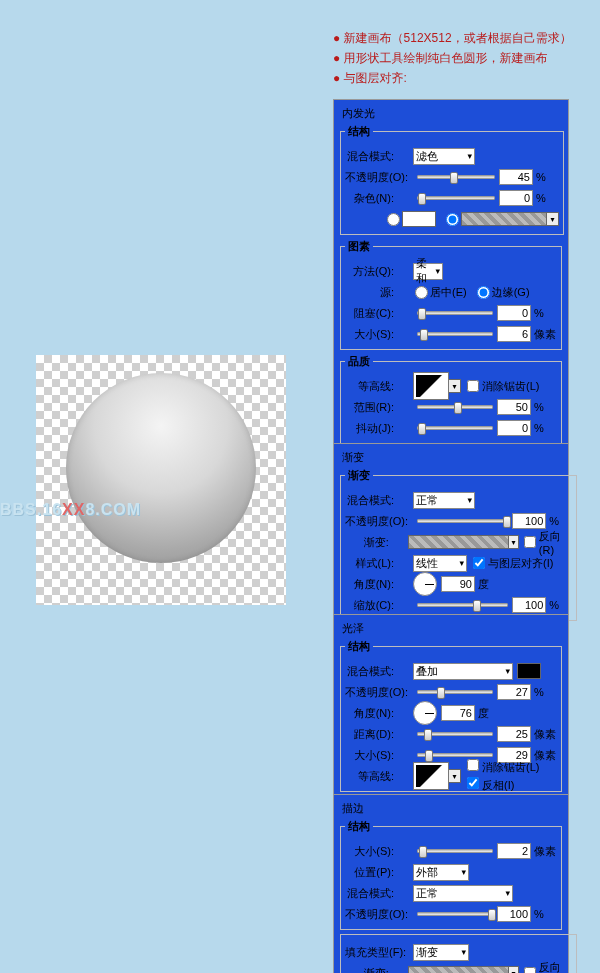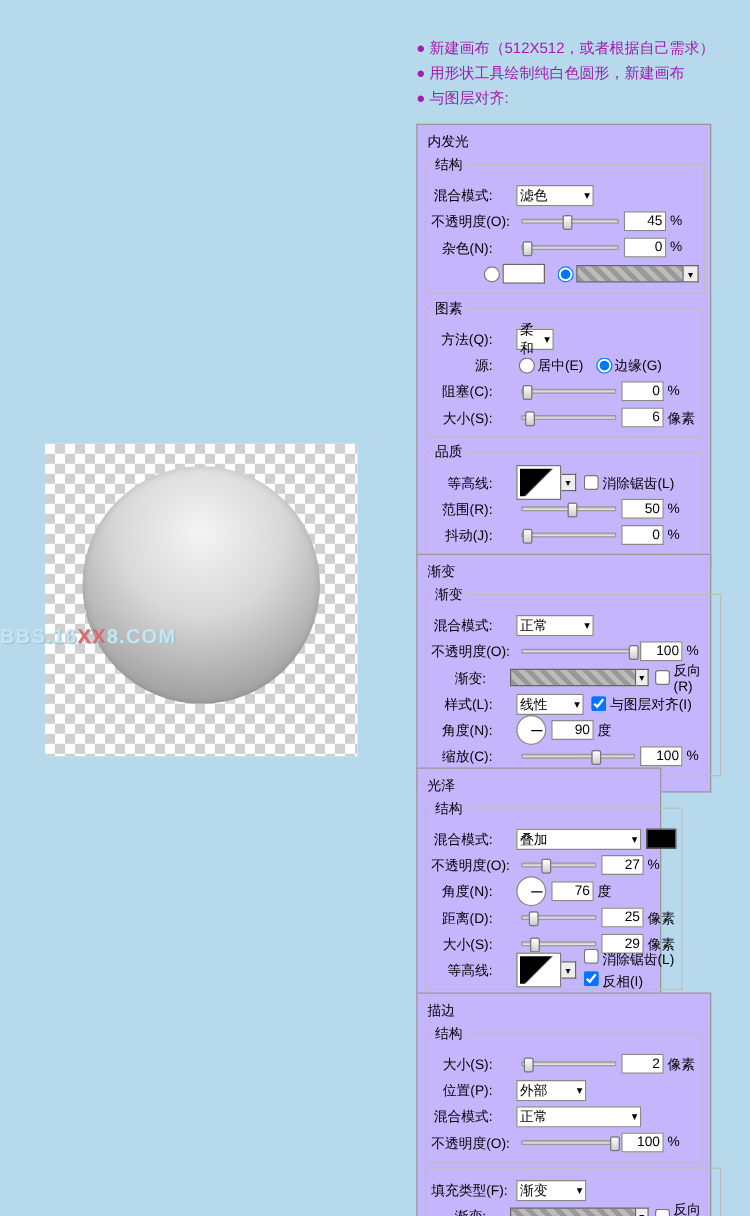--- a/index.html
+++ b/index.html
@@ -10,27 +10,27 @@
   linear-gradient(-45deg,#cfcfcf 25%,transparent 25%),
   linear-gradient(45deg,transparent 75%,#cfcfcf 75%),
   linear-gradient(-45deg,transparent 75%,#cfcfcf 75%);
   background-size: 16px 16px; background-position: 0 0,0 8px,8px -8px,-8px 0; }
 .sphere { position: absolute; left: 30px; top: 18px; width: 190px; height: 190px; border-radius: 50%;
   background: radial-gradient(circle at 50% 28%, #f4f4f4 0%, #d8d8d8 40%, #a8a8a8 75%, #8e8e8e 100%);
   box-shadow: inset 0 0 6px rgba(0,0,0,.15); }
 .wm { position: absolute; left: 0; top: 500px; color: #c9e3f0; font: bold 16px/20px Arial; letter-spacing: 1px; text-shadow: 1px 1px 0 #9cc2d8; }
 .wm .x { color: #e06666; }
 
-.intro { position: absolute; left: 333px; top: 28px; font-size: 12px; line-height: 20px; color: #a21caf; }
+.intro { position: absolute; left: 333px; top: 28px; font-size: 12px; line-height: 20px; color: #b91c1c; }
 .intro .dot::before { content: "● "; }
 
-.panel { position: absolute; background: #c4b5fd; border: 1px solid #999; padding: 6px 6px 8px; }
+.panel { position: absolute; background: #1d4ed8; border: 1px solid #999; padding: 6px 6px 8px; }
 .panel h3 { font-weight: normal; font-size: 11px; margin: 0 0 3px 2px; }
 fieldset { border: 1px solid #bdbdbd; margin: 2px 0 4px; padding: 6px 4px 4px; }
-legend { font-size: 11px; padding: 0 3px; }
+legend { font-size: 11px; padding: 0 3px; font-weight: bold; }
 .row { display: flex; align-items: center; height: 20px; margin: 1px 0; }
 .lbl { text-align: right; width: 68px; padding-right: 19px; white-space: nowrap; }
 .slider { flex: 1; height: 4px; background: linear-gradient(#bbb,#eee); border: 1px solid #999; border-radius: 1px; position: relative; margin: 0 4px; }
 .slider .thumb { position: absolute; top: -4px; width: 8px; height: 12px; background: linear-gradient(#fff,#ccc); border: 1px solid #777; border-radius: 2px; }
 .num { width: 34px; height: 16px; border: 1px solid #888; background: #fff; text-align: right; padding: 0 2px; font-size: 11px; }
 .unit { width: 26px; padding-left: 3px; font-size: 11px; }
 select, .sel { height: 17px; border: 1px solid #888; background: #fff; font-size: 11px; padding: 3px 2px; }
 .sel { display: inline-flex; align-items: center; justify-content: space-between; }
 .sel::after { content: "▾"; font-size: 9px; margin-left: 4px; }
 .chk { width: 12px; height: 12px; margin-right: 3px; }
@@ -38,21 +38,21 @@
 .swatch { width: 34px; height: 16px; border: 1px solid #666; display: inline-block; }
 .contour { width: 36px; height: 28px; border: 1px solid #777; background: #fff; position: relative; }
 .contour::after { content: ""; position: absolute; inset: 2px; background: linear-gradient(135deg,#000 0%,#000 48%,#fff 52%,#fff 100%); }
 .grad { width: 112px; height: 14px; border: 1px solid #666; background: linear-gradient(90deg,#333,#bbb 30%,#666 60%,#aaa); }
 .grad2 { background: repeating-linear-gradient(45deg,#999 0,#999 4px,#bbb 4px,#bbb 8px); }
 .dropdn { width: 12px; height: 14px; border: 1px solid #666; border-left: none; background: #eee; display: inline-flex; align-items: center; justify-content: center; font-size: 8px; }
 .clock { width: 24px; height: 24px; border: 1px solid #888; border-radius: 50%; background: #fff; position: relative; margin-right: 4px; }
 .clock::after { content: ""; position: absolute; left: 50%; top: 50%; width: 9px; height: 1px; background: #000; transform-origin: left; }
 .p1 { left: 333px; top: 99px; width: 236px; }
 .p2 { left: 333px; top: 443px; width: 236px; }
-.p3 { left: 333px; top: 614px; width: 196px; }
+.p3 { left: 333px; top: 614px; width: 236px; }
 .p4 { left: 333px; top: 794px; width: 236px; }
 </style>
 </head>
 <body>
 
 <div class="preview">
   <div class="checker"></div>
   <div class="sphere"></div>
 </div>
 

